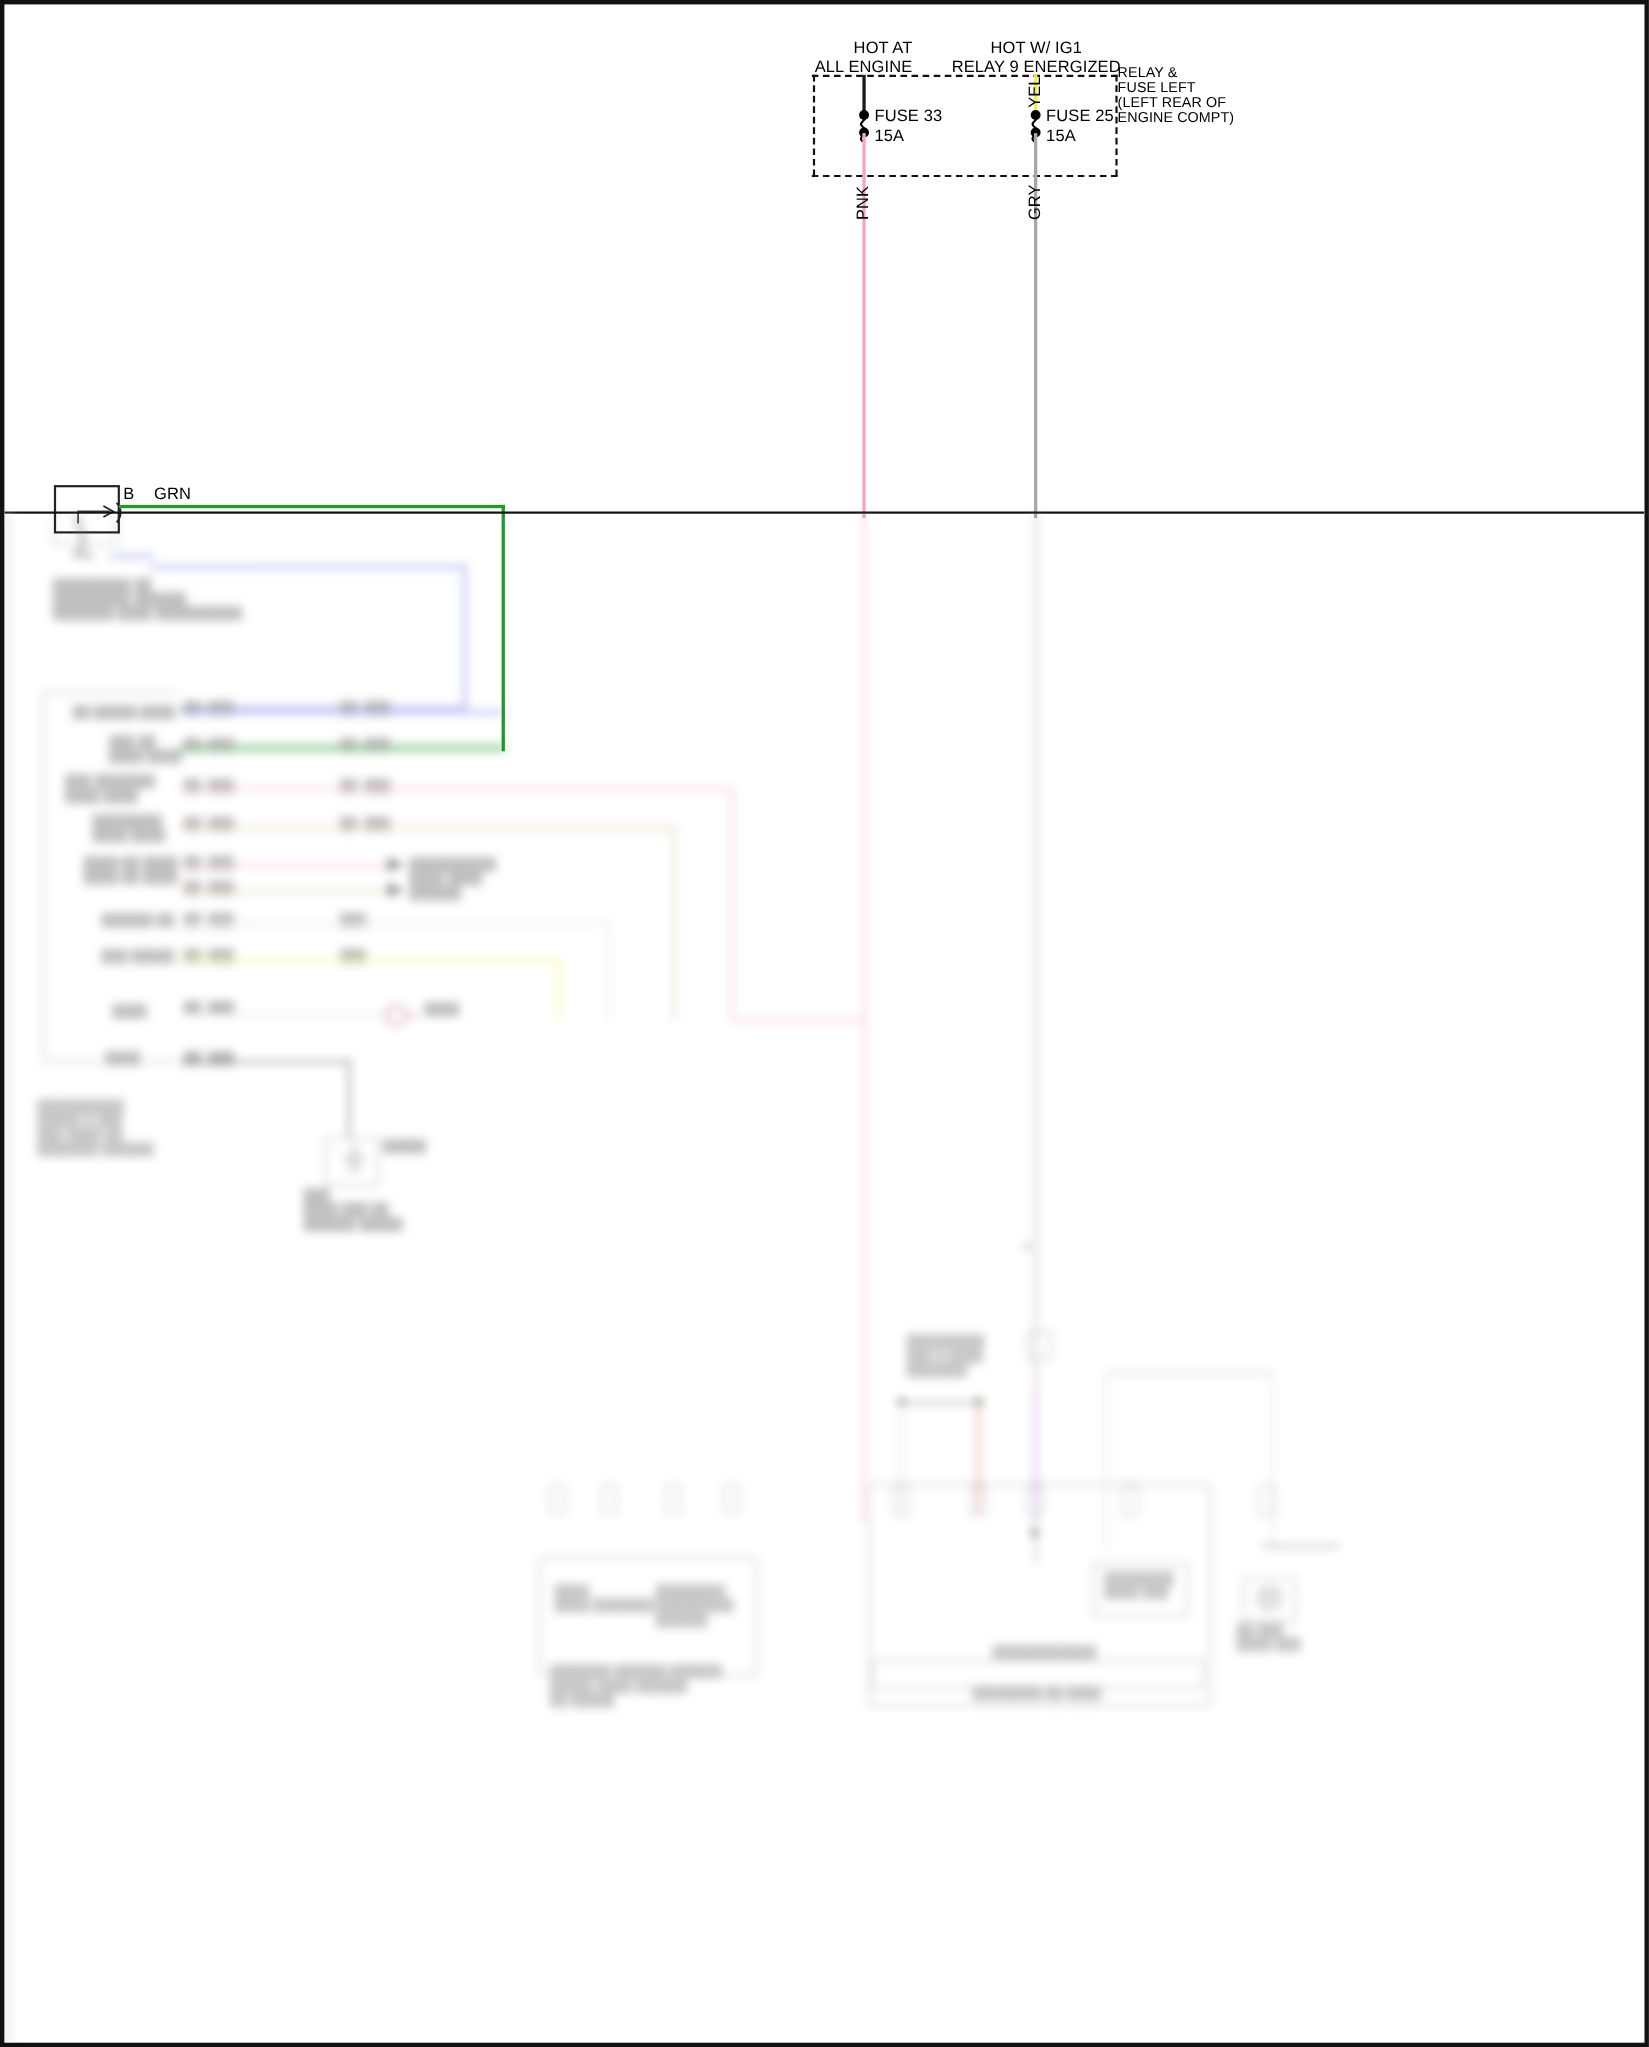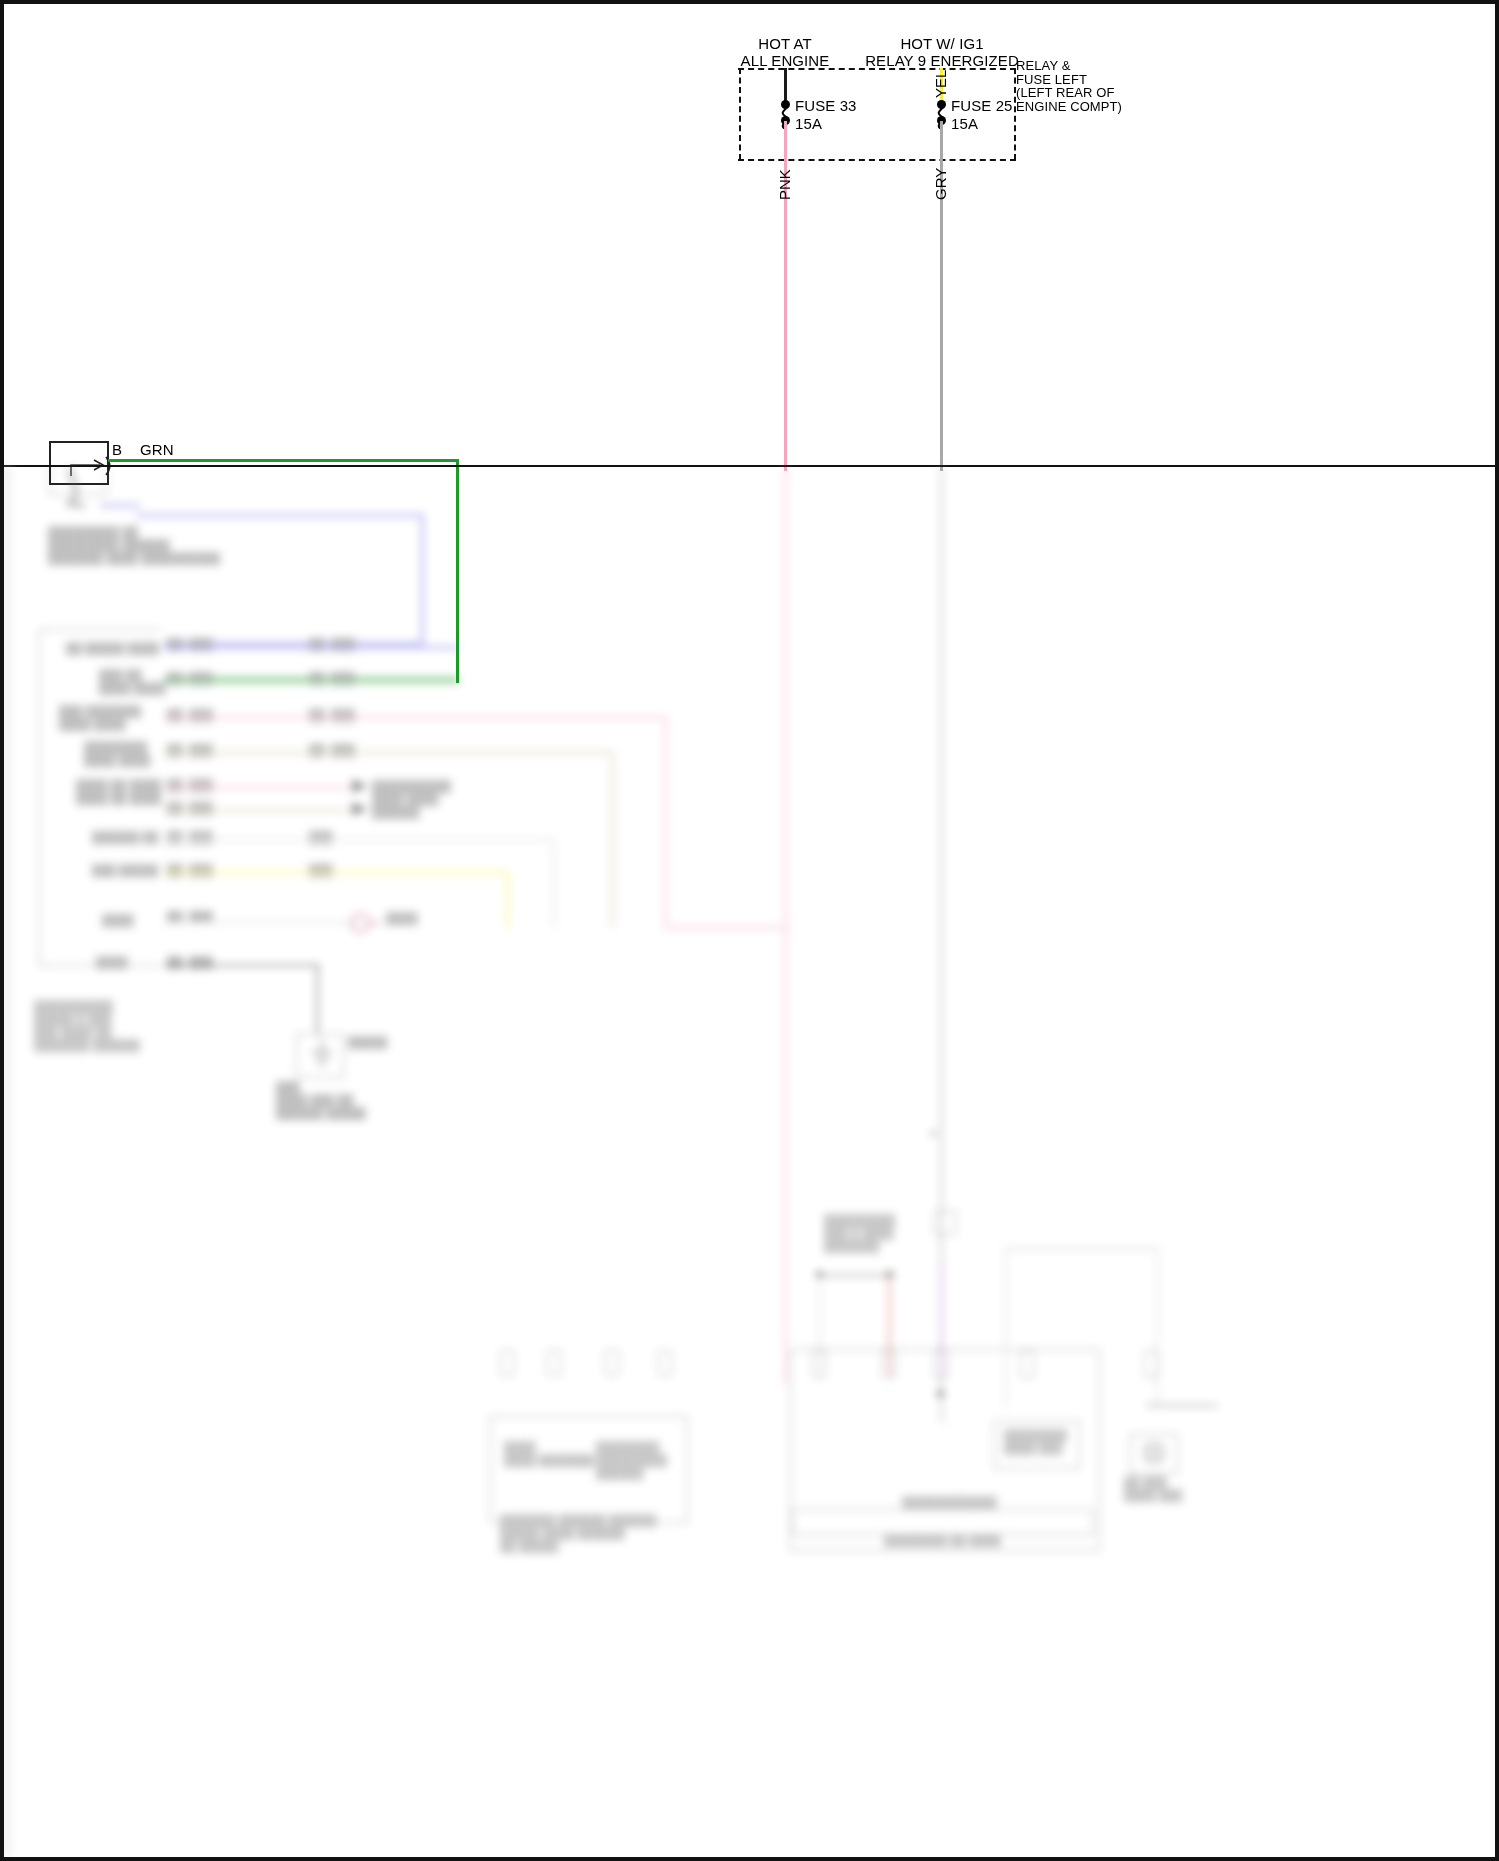--- a/index.html
+++ b/index.html
@@ -49,21 +49,21 @@
   .hr-cut{position:absolute;left:0;top:461px;width:1491px;height:2px;background:#111;}
   .sideband{position:absolute;left:0;top:462px;width:7px;height:1391px;
             background:linear-gradient(90deg,#bdbdbd,#f4f4f4);}
   .wm{position:absolute;left:8px;bottom:4px;font-size:11px;color:#cfcfcf;}
 </style>
 </head>
 <body>
 
 <div id="page">
 
-  <div class="lbl c" style="left:781px;top:31px;"><span>HOT AT</span><br><span>ALL ENGINE</span></div>
+  <div class="lbl c" style="left:781px;top:31px;text-align:right;"><span>HOT AT</span><br><span>ALL ENGINE</span></div>
   <div class="lbl c" style="left:938px;top:31px;"><span>HOT W/ IG1</span><br><span>RELAY 9 ENERGIZED</span></div>
 
   <div class="dash-h" style="left:734px;top:64px;width:278px;"></div>
   <div class="dash-h" style="left:734px;top:155px;width:278px;"></div>
   <div class="dash-v" style="left:735px;top:64px;height:92px;"></div>
   <div class="dash-v" style="left:1010px;top:64px;height:92px;"></div>
 
   <div class="lbl" style="left:1012px;top:55px;line-height:13.5px;font-size:13px;"><span>RELAY &amp;</span><br><span>FUSE LEFT</span><br><span>(LEFT REAR OF</span><br><span>ENGINE COMPT)</span></div>
 
   <div class="wire vw blk" style="left:780px;top:64px;height:36px;"></div>

